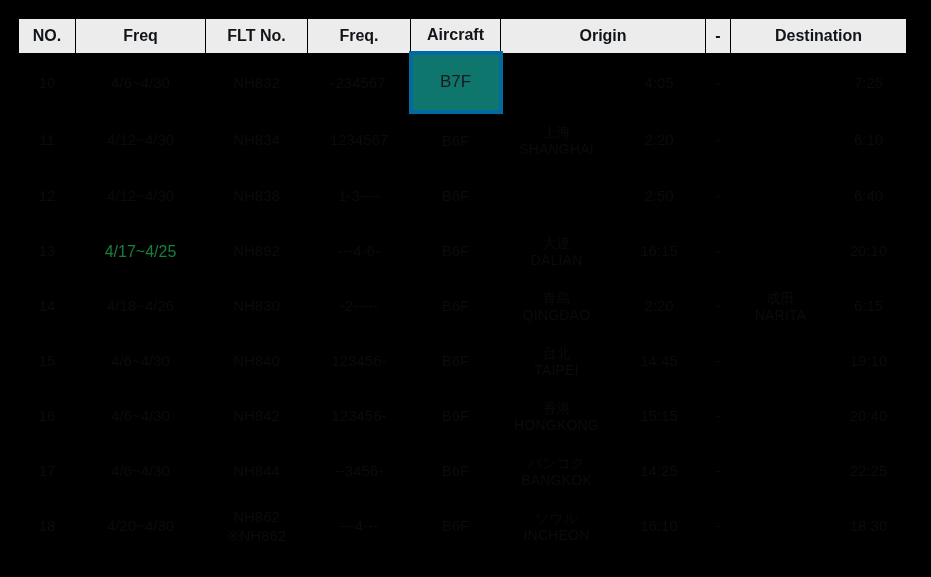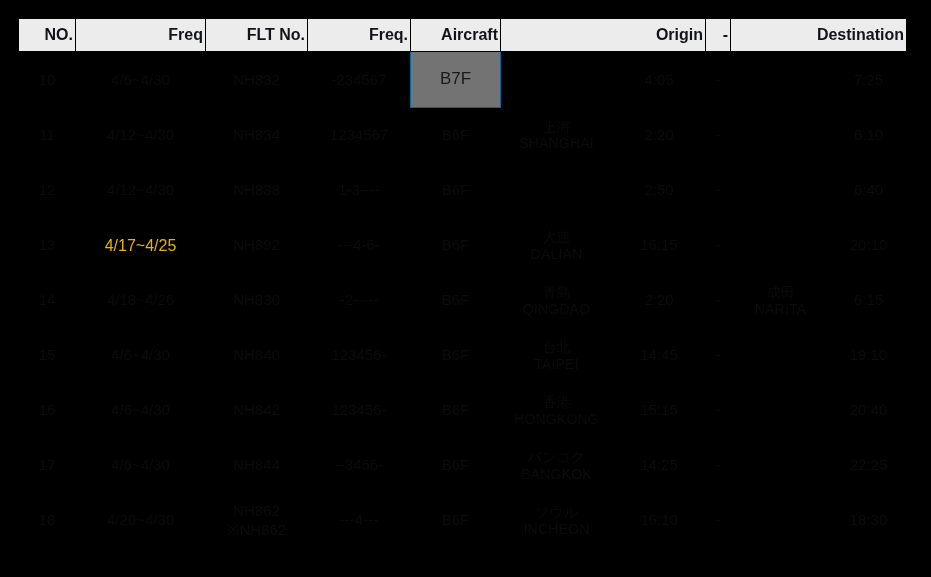--- a/index.html
+++ b/index.html
@@ -26,21 +26,21 @@
     table-layout: fixed;
     width: 888px;
   }
 
   
   thead th {
     background: #ececec;
     color: #111418;
     font-weight: bold;
     font-size: 16px;
-    text-align: right;
+    text-align: center;
     height: 32px;
     padding: 0 2px;
     border: 1px solid #000000;
     white-space: nowrap;
     overflow: hidden;
   }
 
   
   tbody td {
     background: #000000;
@@ -67,31 +67,31 @@
     font-size: 14px;
   }
   .rom {
     display: block;
     font-size: 14px;
     letter-spacing: 0.2px;
   }
 
   
   td.date-red {
-    color: #eab308;
+    color: #15803d;
     font-size: 16px;
     font-weight: normal;
   }
 
   
   td.aircraft-selected {
-    background: #737373;
+    background: #0f766e;
     color: #1a1a1a;
     font-size: 17px;
-    border: 1px solid #0369a1;
+    border: 4px solid #0369a1;
   }
 
   .flt-stack {
     display: block;
   }
 
   
   col.c-no    { width: 57px; }
   col.c-date  { width: 130px; }
   col.c-flt   { width: 102px; }

